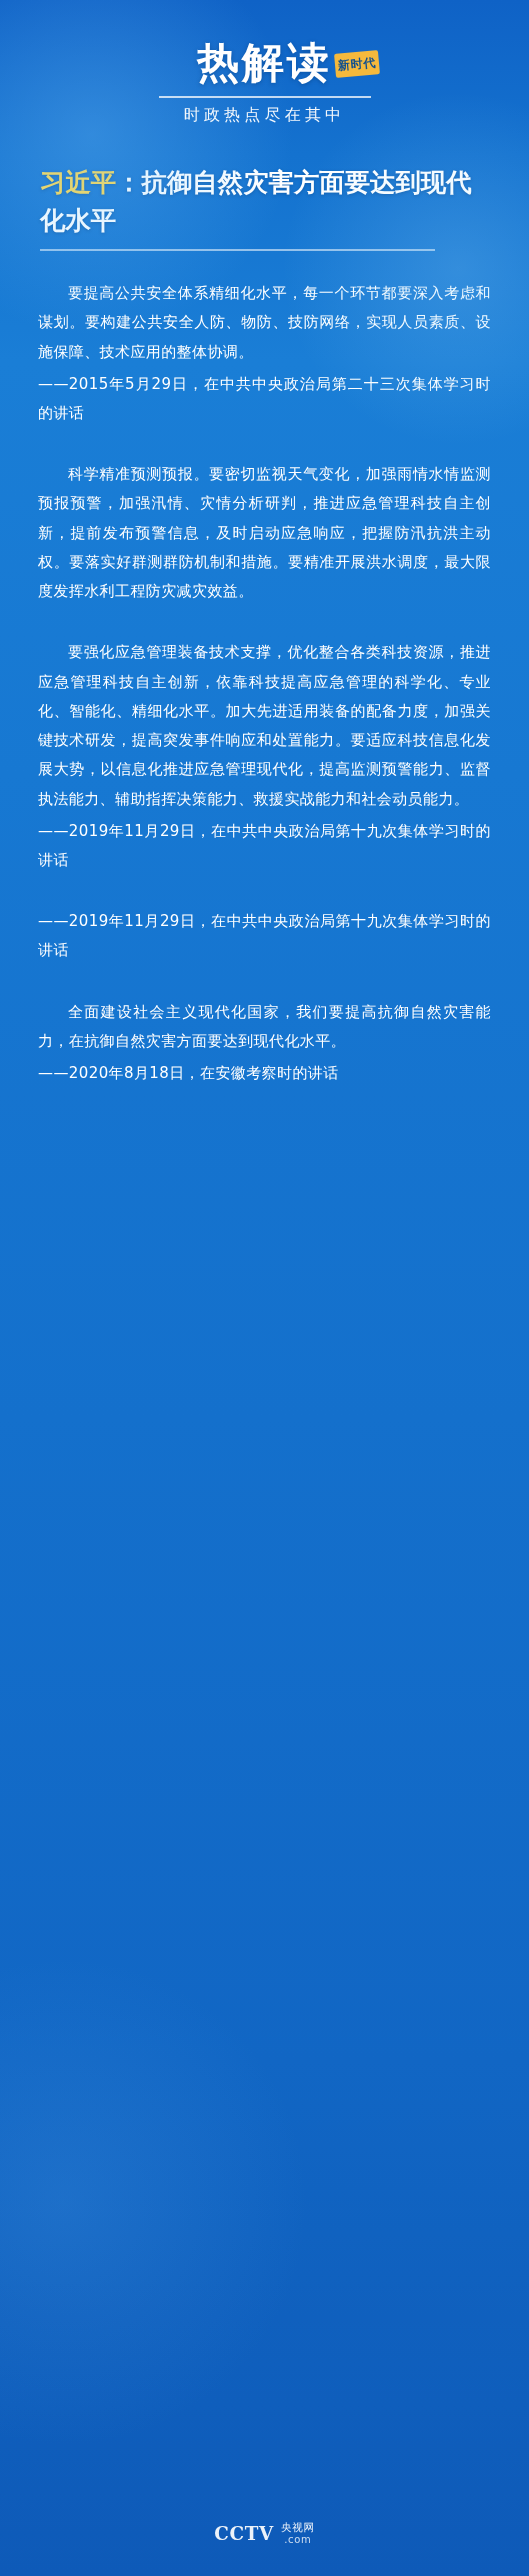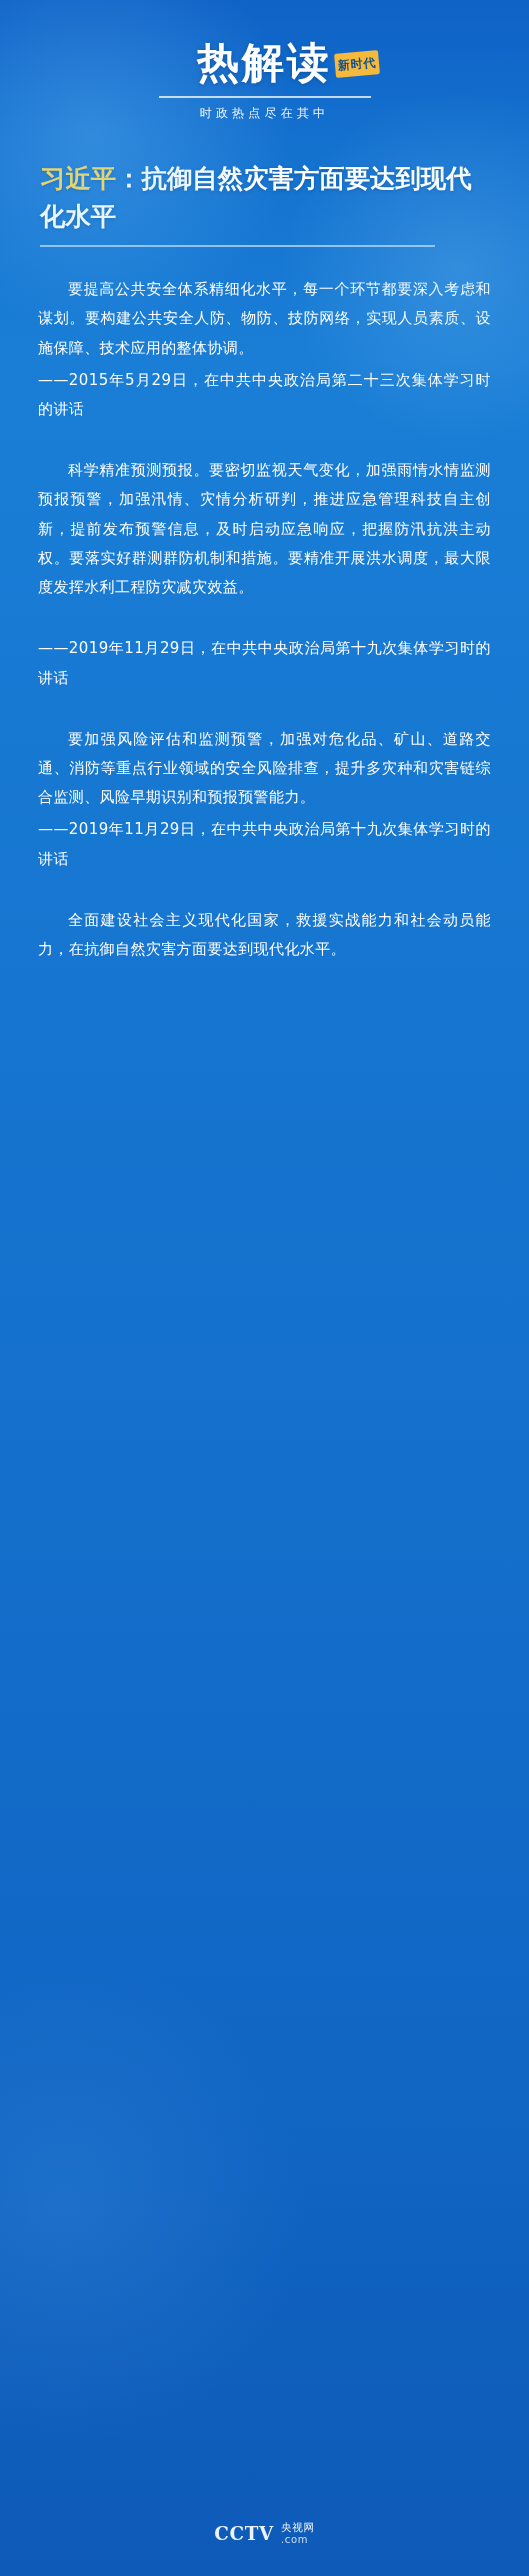--- a/index.html
+++ b/index.html
@@ -76,21 +76,21 @@
     border-radius: 2.1px;
     transform: rotate(-5deg);
   }
   .logo-rule {
     width: 212px;
     height: 1.4px;
     background: rgba(255,255,255,0.75);
     margin: 11.3px auto 7px;
   }
   .logo-sub {
-    font-size: 12px;
+    font-size: 16px;
     color: #ffffff;
     letter-spacing: 4.2px;
     opacity: 0.95;
   }
 
   
   .title-wrap {
     margin: 37px 40px 0 40px;
     text-align: left;
   }
@@ -154,21 +154,21 @@
     font-size: 18.3px;
     font-weight: bold;
     color: #ffffff;
     letter-spacing: 0.7px;
   }
   .cctv-cn {
     font-size: 10.6px;
     color: #ffffff;
     letter-spacing: 0.7px;
     line-height: 1.2;
-    text-align: left;
+    text-align: center;
   }
   .cctv-cn small {
     display: block;
     font-size: 10px;
     letter-spacing: 0.7px;
     opacity: 0.85;
   }
 </style>
 </head>
 <body>
@@ -199,30 +199,31 @@
       <div class="para">要提高公共安全体系精细化水平，每一个环节都要深入考虑和谋划。要构建公共安全人防、物防、技防网络，实现人员素质、设施保障、技术应用的整体协调。</div>
       <div class="source">——2015年5月29日，在中共中央政治局第二十三次集体学习时的讲话</div>
     </div>
 
     <div class="section">
       <div class="para">科学精准预测预报。要密切监视天气变化，加强雨情水情监测预报预警，加强汛情、灾情分析研判，推进应急管理科技自主创新，提前发布预警信息，及时启动应急响应，把握防汛抗洪主动权。要落实好群测群防机制和措施。要精准开展洪水调度，最大限度发挥水利工程防灾减灾效益。</div>
     </div>
 
 
     <div class="section">
+      <div class="para">要强化应急管理装备技术支撑，优化整合各类科技资源，推进应急管理科技自主创新，依靠科技提高应急管理的科学化、专业化、智能化、精细化水平。加大先进适用装备的配备力度，加强关键技术研发，提高突发事件响应和处置能力。要适应科技信息化发展大势，以信息化推进应急管理现代化，提高监测预警能力、监督执法能力、辅助指挥决策能力、救援实战能力和社会动员能力。</div>
       <div class="source">——2019年11月29日，在中共中央政治局第十九次集体学习时的讲话</div>
     </div>
 
     <div class="section">
-      <div class="para">要加强风险评估和监测预警，加强对危化品、矿山、道路交通、消防等重点行业领域的安全风险排查，提升多灾种和灾害链综合监测、风险早期识别和预报预警能力。</div>
       <div class="source">——2019年11月29日，在中共中央政治局第十九次集体学习时的讲话</div>
     </div>
 
     <div class="section">
-      <div class="para">全面建设社会主义现代化国家，救援实战能力和社会动员能力，在抗御自然灾害方面要达到现代化水平。</div>
+      <div class="para">全面建设社会主义现代化国家，我们要提高抗御自然灾害能力，在抗御自然灾害方面要达到现代化水平。</div>
+      <div class="source">——2020年8月18日，在安徽考察时的讲话</div>
     </div>
 
   </div>
 
   <div class="footer">
     <div class="footer-logo">
       <span class="cctv-mark">CCTV</span>
       <span class="cctv-cn">
         <span>央视网</span>
         <small>.com</small>

